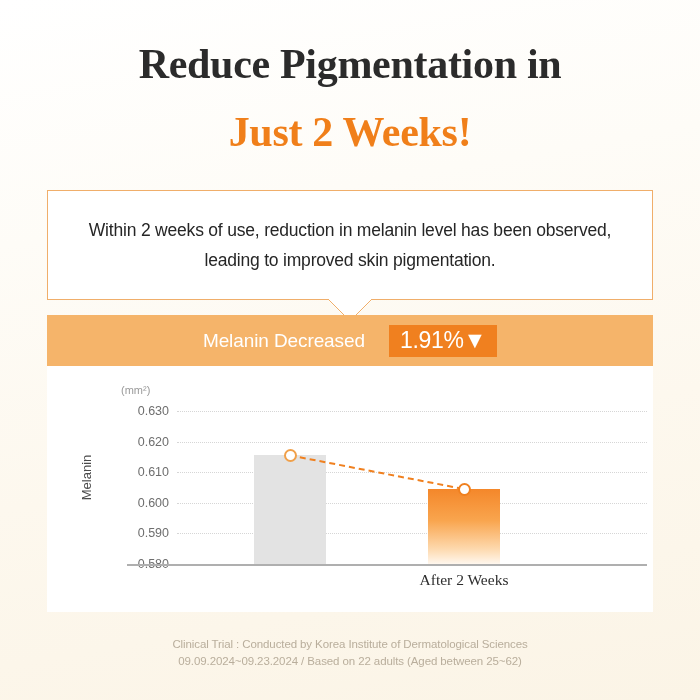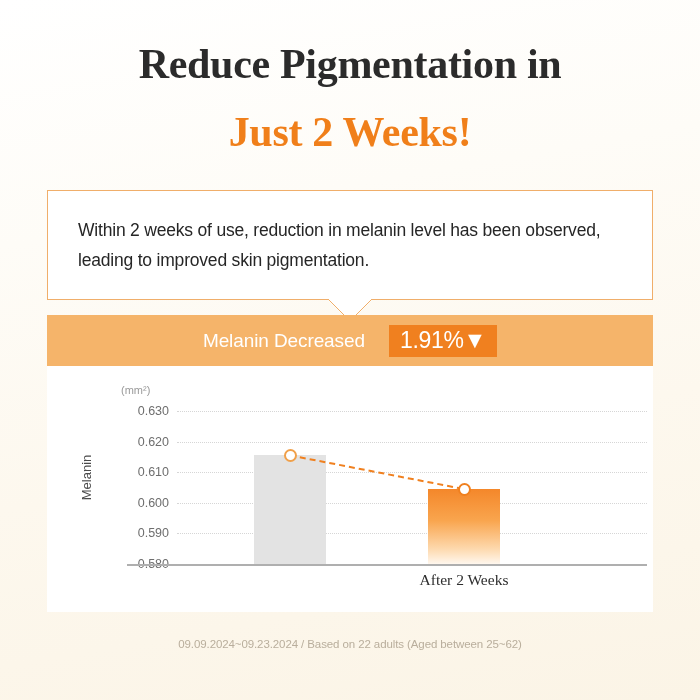--- a/index.html
+++ b/index.html
@@ -52,21 +52,21 @@
     background: #FFFFFF;
     border: 1px solid #F0AE6A;
     display: flex;
     align-items: center;
     justify-content: center;
   }
   .desc-text {
     font-size: 17.5px;
     line-height: 30px;
     color: #262626;
-    text-align: left;
+    text-align: center;
     padding: 0 30px;
     letter-spacing: -0.2px;
   }
   
   .notch {
     position: absolute;
     left: 329px;
     top: 299px;
     width: 42px;
     height: 22px;
@@ -265,14 +265,15 @@
       </svg>
 
     <div class="marker marker-before" id="marker-before" style="left: 236.5px; top: 82.87px;"></div>
     <div class="marker marker-after" id="marker-after" style="left: 410.5px; top: 116.53px;"></div>
 
     <div class="xlabel xlabel-after">After 2 Weeks</div>
   </div>
 </div>
 
 <div class="footnote">
+  <div>Clinical Trial : Conducted by Korea Institute of Dermatological Sciences</div>
   <div>09.09.2024~09.23.2024 / Based on  22 adults (Aged between 25~62)</div>
 </div>
 
 </body></html>

